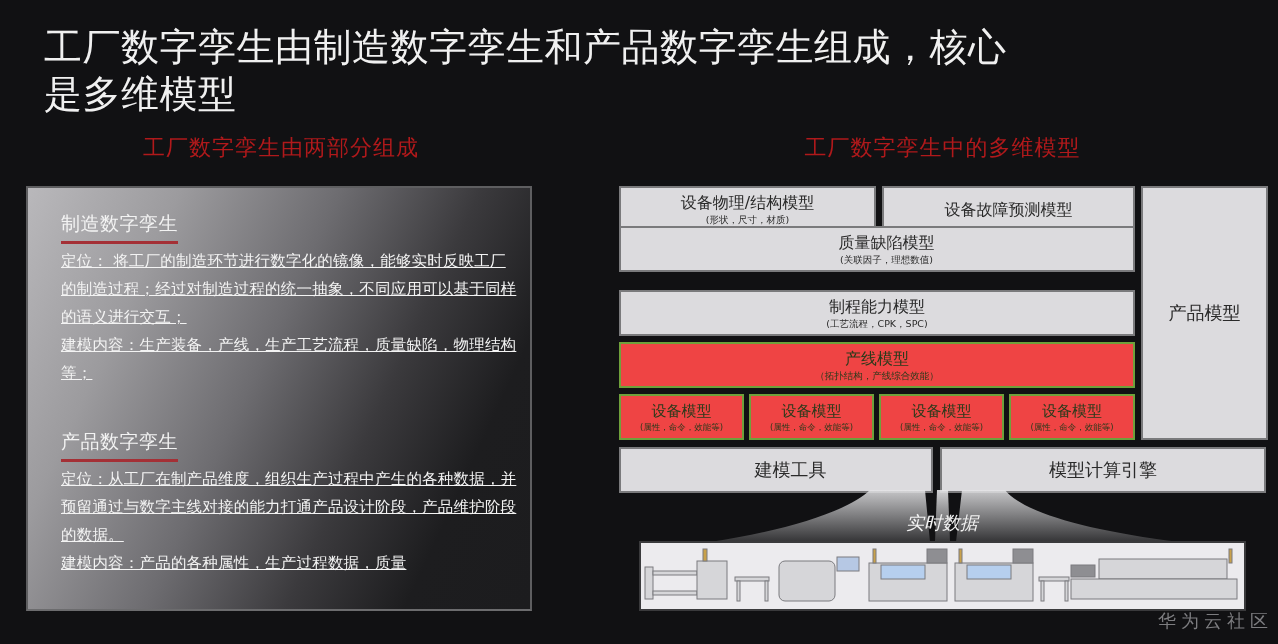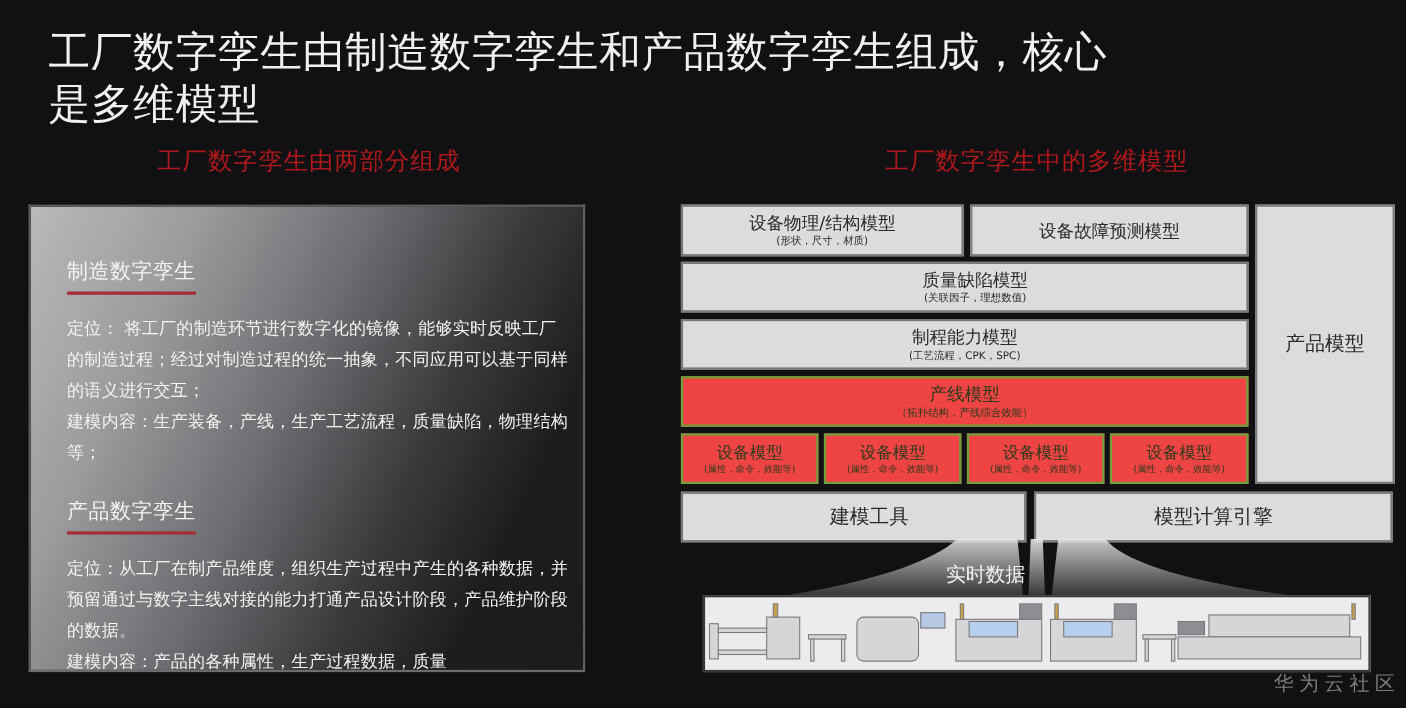--- a/index.html
+++ b/index.html
@@ -26,46 +26,46 @@
     position: absolute; left: 26px; top: 186px; width: 506px; height: 425px;
     background: linear-gradient(115deg, #b9b8bb 0%, #9c9b9e 22%, #6d6c70 45%, #3b3a3d 65%, #1d1d1f 82%, #1c1c1e 100%);
     border: 2px solid #5e5e60;
     border-bottom-color: #6c6c6e;
   }
   .info-block { position: absolute; left: 33px; width: 460px; color: #f3f3f3; }
   .info-block.b1 { top: 22px; }
   .info-block.b2 { top: 240px; }
   .info-title {
     display: inline-block; font-size: 19px; line-height: 26px; letter-spacing: 0.5px;
-    padding-bottom: 5px; border-bottom: 3px solid #a43036; margin-top: 24px;
+    padding-bottom: 5px; border-bottom: 3px solid #a43036;
   }
   .info-text {
-    margin-top: 17px; font-size: 15.5px; line-height: 28px; letter-spacing: 0.2px;
+    margin-top: 3px; font-size: 15.5px; line-height: 28px; letter-spacing: 0.2px; text-decoration: underline;
   }
 
   
   .diagram { position: absolute; left: 0; top: 0; width: 1278px; height: 644px; }
   .box {
     position: absolute; background: #dcdbde; color: #2a2a2a;
     border: 2px solid #7a7a7c;
     display: flex; flex-direction: column; align-items: center; justify-content: center;
     text-align: center;
   }
   .box.green { background: #ef4444; border-color: #6fa03b; color: #2a3a1b; }
   .box .bt { font-size: 16px; line-height: 19px; }
   .box .bs { font-size: 9.5px; line-height: 13px; margin-top: 1px; }
   .box.small .bt { font-size: 15px; line-height: 18px; }
   .box.small .bs { font-size: 8.5px; line-height: 12px; }
   .box.big .bt { font-size: 18px; line-height: 22px; }
 
   
   .funnel { position: absolute; left: 700px; top: 490px; width: 500px; height: 52px; }
   .realtime-label {
-    position: absolute; left: 860px; top: 512px; width: 164px; 
-    color: #f2f2f2; font-size: 18px; line-height: 22px;
+    position: absolute; left: 860px; top: 512px; width: 164px; text-align: center;
+    color: #f2f2f2; font-size: 18px; line-height: 22px; font-style: italic;
   }
 
   
   .prodline {
     position: absolute; left: 639px; top: 541px; width: 607px; height: 70px;
     background: #ecebee; border: 2px solid #3a3a3c;
   }
 
   .watermark {
     position: absolute; left: 1158px; top: 609px; color: #7d7d80;
@@ -105,21 +105,21 @@
   <div class="diagram">
 
     <div class="box" style="left:619px;top:186px;width:257px;height:47px;">
       <div class="bt">设备物理/结构模型</div>
       <div class="bs">(形状，尺寸，材质)</div>
     </div>
     <div class="box" style="left:882px;top:186px;width:253px;height:47px;">
       <div class="bt">设备故障预测模型</div>
     </div>
 
-    <div class="box" style="left:619px;top:238px;width:516px;height:46px;padding-left:19px;">
+    <div class="box" style="left:619px;top:226px;width:516px;height:46px;padding-left:19px;">
       <div class="bt">质量缺陷模型</div>
       <div class="bs">(关联因子，理想数值)</div>
     </div>
 
     <div class="box" style="left:619px;top:290px;width:516px;height:46px;text-align:right;">
       <div class="bt">制程能力模型</div>
       <div class="bs">(工艺流程，CPK，SPC)</div>
     </div>
 
     <div class="box green" style="left:619px;top:342px;width:516px;height:46px;">

